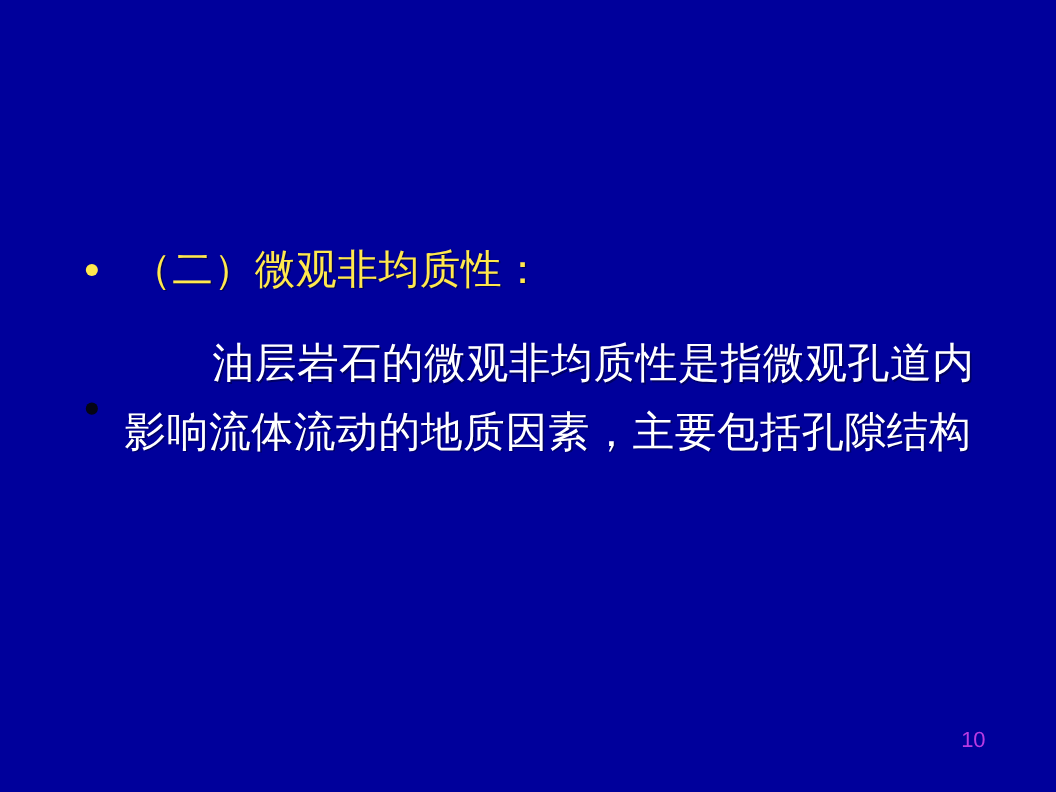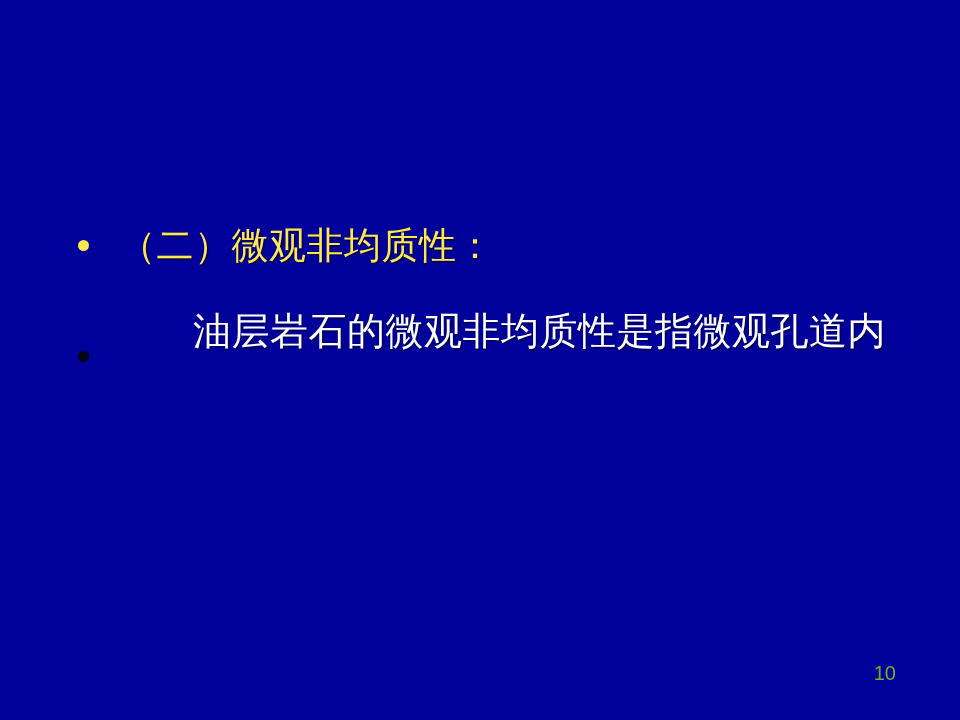--- a/index.html
+++ b/index.html
@@ -59,21 +59,21 @@
     text-shadow: 1.5px 1.5px 0 rgba(0, 0, 40, 0.55);
     font-family: "Liberation Serif", "DejaVu Serif", serif;
   }
 
   
   .body-row {
     position: absolute;
     left: 78px;
     top: 300px;
     display: flex;
-    align-items: flex-end;
+    align-items: center;
   }
 
   .body-row .bullet-dot {
     margin-top: 19px;
   }
 
   .body-text {
     margin-left: 24px;
     width: 790px;
     font-size: 38px;
@@ -92,37 +92,38 @@
     text-indent: 80px;
   }
 
   
   .page-number {
     position: absolute;
     right: 64px;
     bottom: 36px;
     font-size: 20px;
     line-height: 22px;
-    color: #84cc16;
+    color: #d946ef;
     font-family: "Liberation Sans", sans-serif;
     opacity: 0.85;
   }
 </style>
 </head>
 <body>
 
 <div id="slide">
 
   <div class="heading-row">
     <span class="bullet-dot yellow"></span>
     <span class="heading-text">（二）微观非均质性：</span>
   </div>
 
   <div class="body-row">
     <span class="bullet-dot dark"></span>
     <div class="body-text">
       <span class="line first">油层岩石的微观非均质性是指微观孔道内</span>
+      <span class="line">影响流体流动的地质因素，主要包括孔隙结构</span>
     </div>
   </div>
 
   <div class="page-number">10</div>
 
 </div>
 
 </body></html>

